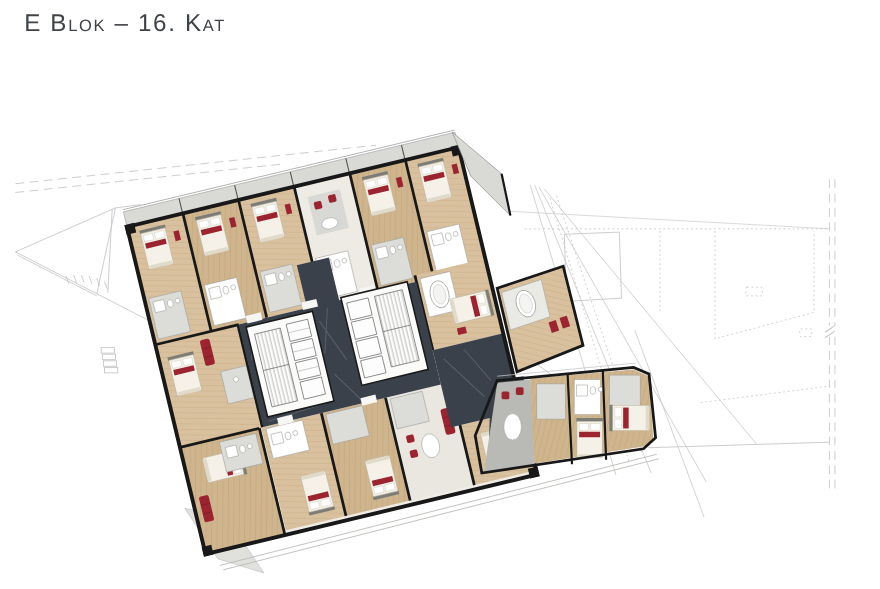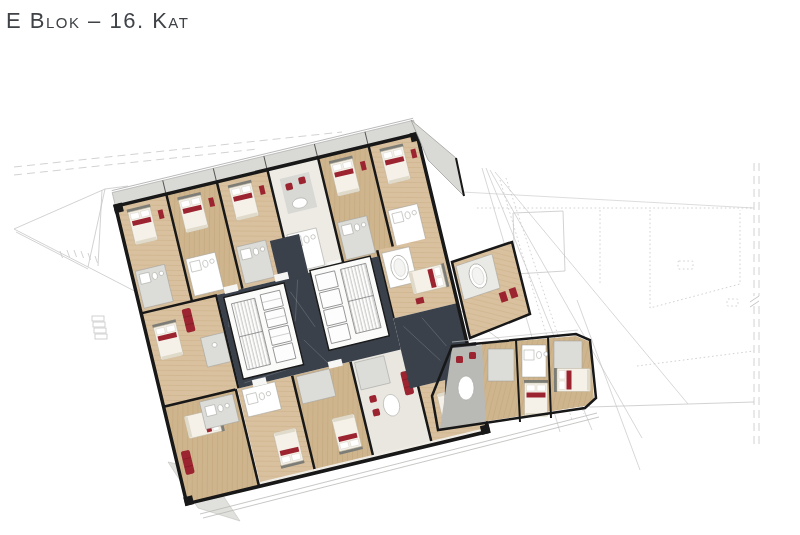--- a/index.html
+++ b/index.html
@@ -3,21 +3,21 @@
 <meta charset="utf-8">
 <style>
   :root{
     --title_text:#3f4347; --wall:#181818; --corridor:#3a414b; --accent_red:#9b2430;
     --bath_gray:#dcdcd9; --balcony_gray:#d9d9d6; --living_gray:#b9b9b5;
     --outline_gray:#c6c6c6; --core_white:#fbfbfa; --wood:#d9c19f; --wood_dark:#cfb58e;
   }
   html,body{margin:0;padding:0;background:#ffffff;}
   .page{position:relative;width:800px;height:535px;background:#ffffff;overflow:hidden;
         font-family:"Liberation Sans",sans-serif;}
-  .plan-title{position:absolute;left:6px;top:8px;margin:0;
+  .plan-title{position:absolute;left:22px;top:8px;margin:0;
     font-size:22px;font-weight:400;letter-spacing:1.5px;
     font-variant:small-caps;color:var(--title_text);text-align:center;}
   svg{position:absolute;left:0;top:0;}
   .f-wall{fill:var(--wall);}
   .s-wall{stroke:var(--wall);fill:none;}
   .f-corr{fill:var(--corridor);}
   .f-acc{fill:var(--accent_red);}
   .f-bath{fill:var(--bath_gray);}
   .f-balc{fill:var(--balcony_gray);}
   .f-liv{fill:var(--living_gray);}

